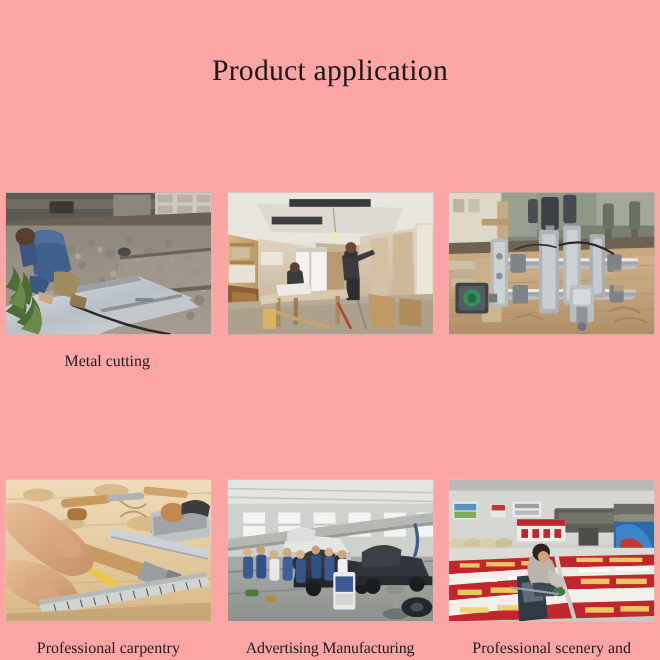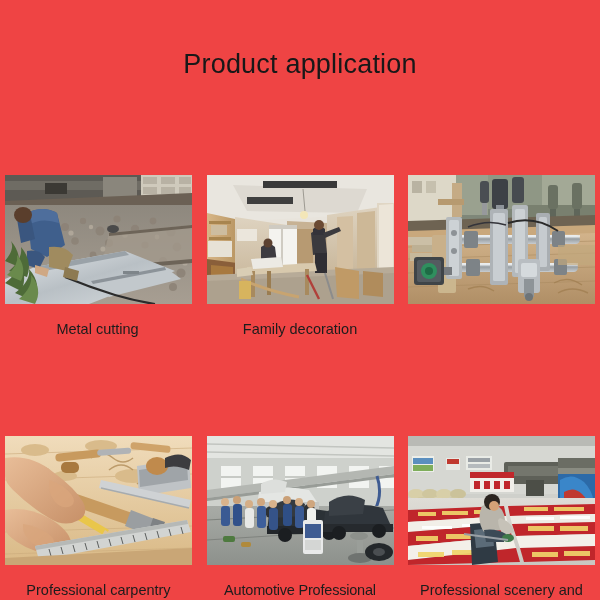--- a/index.html
+++ b/index.html
@@ -11,21 +11,22 @@
     height: 600px;
     background: #ffffff;
     font-family: "Liberation Sans", sans-serif;
     color: #1a1a1a;
     overflow: hidden;
   }
   .page {
     position: relative;
     width: 600px;
     height: 600px;
-    background: #ef4444;
+    background: #fca5a5;
+    font-family: Liberation Serif, serif;
   }
 
   
   .page-title {
     position: absolute;
     left: 0;
     top: 48px;
     width: 600px;
     text-align: center;
     font-size: 27px;
@@ -240,21 +241,20 @@
             <path d="M44 84 L74 82 L76 92 L46 94 Z" fill="#eceae4"></path>
             <path d="M30 94 L44 92 L46 100 L30 102 Z" fill="#d9cdb4"></path>
             <path d="M34 104 Q60 116 92 122" stroke="#c8a470" stroke-width="3" fill="none"></path>
             <path d="M100 100 L112 124" stroke="#b0403a" stroke-width="2.4" fill="none"></path>
             <path d="M118 98 L126 124" stroke="#8c8c8c" stroke-width="2" fill="none"></path>
             <path d="M128 92 L152 96 L152 124 L130 122 Z" fill="#c09a66"></path>
             <path d="M156 96 L176 98 L176 122 L156 120 Z" fill="#b08c5c"></path>
             <rect x="32" y="106" width="12" height="18" fill="#d7b45e"></rect>
           </svg>
         </div>
-        <div class="caption wide">Family decoration</div>
       </div>
 
       <div class="cell c3">
         <div class="photo">
           <svg viewBox="0 0 187 129" preserveAspectRatio="none">
             <defs>
               <linearGradient id="cvRail" x1="0" y1="0" x2="0" y2="1">
                 <stop offset="0" stop-color="#e2e5e7"></stop>
                   <stop offset="0.45" stop-color="#9aa0a4"></stop>
                   <stop offset="1" stop-color="#c7ccd0"></stop>
@@ -523,21 +523,21 @@
             <rect x="150" y="104" width="6" height="18" fill="#9a9e99"></rect>
             <ellipse cx="153" cy="122" rx="12" ry="5" fill="#6f7370"></ellipse>
             <ellipse cx="152" cy="100" rx="9" ry="4" fill="#8d918c"></ellipse>
             <ellipse cx="172" cy="116" rx="14" ry="9" fill="#24282b"></ellipse>
             <ellipse cx="172" cy="116" rx="6" ry="4" fill="#4a4e51"></ellipse>
 
             <rect x="16" y="100" width="12" height="6" rx="2" fill="#4e7a3f"></rect>
             <rect x="34" y="106" width="10" height="5" rx="2" fill="#b08a3c"></rect>
           </svg>
         </div>
-        <div class="caption wide">Automotive Professional</div>
+        <div class="caption wide">Advertising Manufacturing</div>
       </div>
 
       <div class="cell c6">
         <div class="photo">
           <svg viewBox="0 0 187 129" preserveAspectRatio="none">
             <defs>
               <linearGradient id="adFloor" x1="0" y1="0" x2="0" y2="1">
                 <stop offset="0" stop-color="#dedcd6"></stop>
                   <stop offset="1" stop-color="#c9c7c1"></stop>
               </linearGradient>

